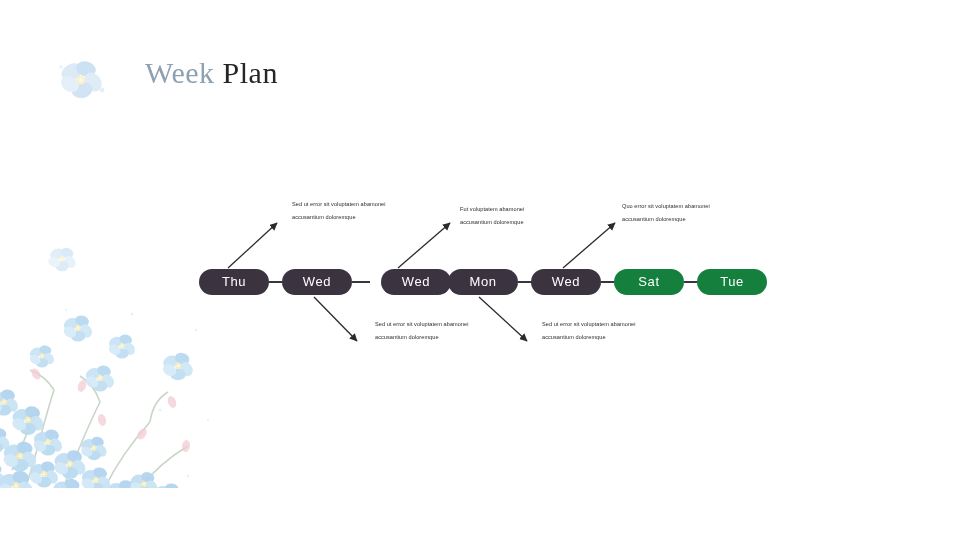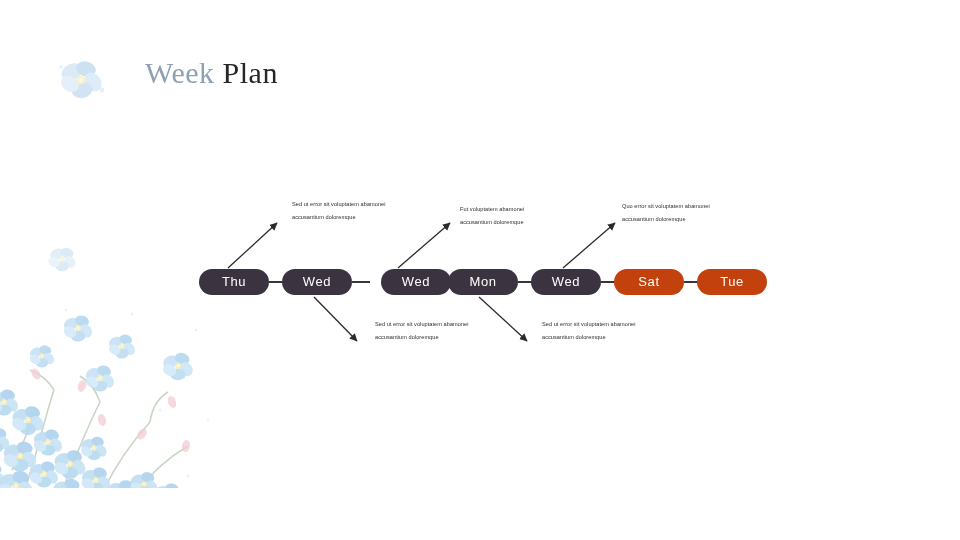--- a/index.html
+++ b/index.html
@@ -83,21 +83,21 @@
     height: 26px;
     border-radius: 13px;
     color: #ffffff;
     font-size: 13px;
     line-height: 26px;
     text-align: center;
     letter-spacing: 0.6px;
     box-sizing: border-box;
   }
   .day-pill.weekday { background: #3b3340; }
-  .day-pill.weekend { background: #c2410c; }
+  .day-pill.weekend { background: #15803d; }
 
   
   .annotation {
     position: absolute;
     font-size: 5.6px;
     line-height: 13px;
     color: #2d2d2d;
     letter-spacing: 0.05px;
     white-space: nowrap;
   }

